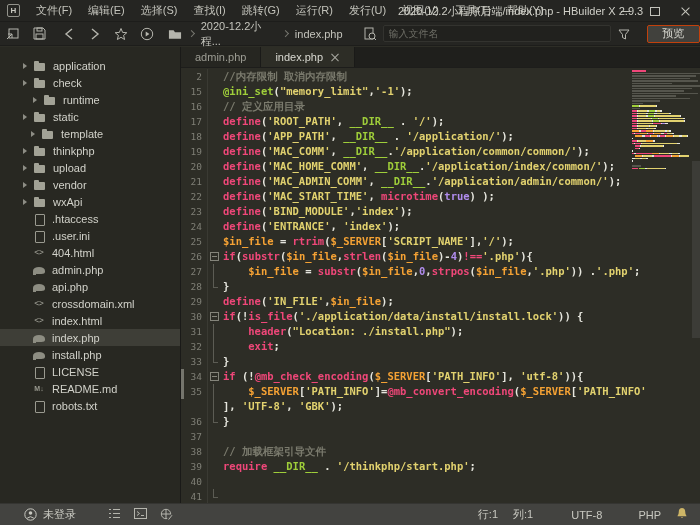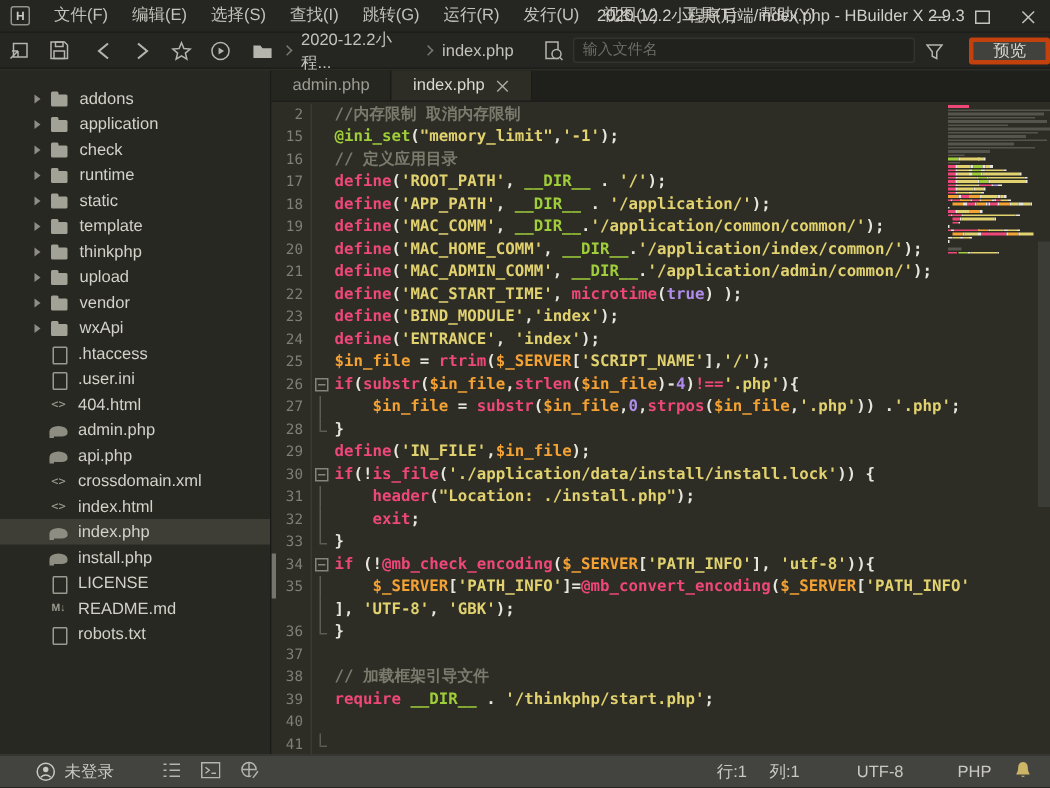--- a/index.html
+++ b/index.html
@@ -24,21 +24,21 @@
            display:flex;align-items:center;border-bottom:1px solid #1d1d1b;}
   .tbtn{width:26px;height:22px;display:flex;align-items:center;justify-content:center;flex:none;}
   .tbtn svg{display:block;}
   .crumb{display:flex;align-items:center;margin-left:8px;color:#c3c3bb;}
   .crumb .sep{width:5px;height:5px;border-right:1px solid #77776f;border-top:1px solid #77776f;
               transform:rotate(45deg);margin:0 7px;}
   .search-box{display:flex;align-items:center;margin-left:14px;}
   .search-input{width:228px;height:17px;background:#21211e;border:1px solid #33332f;border-radius:2px;
                 color:#c6c6be;font-size:10px;padding:0 5px;outline:none;}
   .search-input::placeholder{color:#6e6e66;}
-  .preview-btn{margin-left:10px;width:55px;height:18px;background:#41413d;border:3px solid #c2410c;
+  .preview-btn{margin-left:10px;width:55px;height:18px;background:#41413d;border:1px solid #c2410c;
                border-radius:2px;color:#d6d6ce;font-size:11px;display:flex;align-items:center;justify-content:center;}
   
   .main{position:absolute;top:47px;left:0;right:0;bottom:22px;display:flex;}
   .sidebar{width:181px;flex:none;background:#282822;border-right:1px solid #1a1a18;overflow:hidden;padding-top:10px;}
   .trow{height:17px;display:flex;align-items:center;color:#d2d2ca;white-space:nowrap;}
   .trow.selected{background:#3e3e37;}
   .chev{width:10px;height:10px;flex:none;position:relative;margin-right:3px;}
   .chev.right::before{content:"";position:absolute;left:3px;top:2px;border-left:4px solid #8d8d85;
                       border-top:3px solid transparent;border-bottom:3px solid transparent;}
   .chev.down::before{content:"";position:absolute;left:1px;top:3px;border-top:4px solid #8d8d85;
@@ -174,43 +174,38 @@
         </svg>
     </span>
     <button class="preview-btn">预览</button>
   </div>
 
   <div class="main">
     <aside class="sidebar" id="sidebar">
         <div class="trow" style="padding-left: 20px;">
           <span class="chev right"></span>
           <span class="ticon folder"></span>
-          <span>addons</span>
+          <span>application</span>
         </div>
         <div class="trow" style="padding-left: 20px;">
           <span class="chev right"></span>
           <span class="ticon folder"></span>
-          <span>application</span>
+          <span>check</span>
+        </div>
+        <div class="trow" style="padding-left: 30px;">
+          <span class="chev right"></span>
+          <span class="ticon folder"></span>
+          <span>runtime</span>
         </div>
         <div class="trow" style="padding-left: 20px;">
           <span class="chev right"></span>
           <span class="ticon folder"></span>
-          <span>check</span>
-        </div>
-        <div class="trow" style="padding-left: 20px;">
-          <span class="chev right"></span>
-          <span class="ticon folder"></span>
-          <span>runtime</span>
-        </div>
-        <div class="trow" style="padding-left: 20px;">
-          <span class="chev right"></span>
-          <span class="ticon folder"></span>
           <span>static</span>
         </div>
-        <div class="trow" style="padding-left: 20px;">
+        <div class="trow" style="padding-left: 20px; margin-left: 8px;">
           <span class="chev right"></span>
           <span class="ticon folder"></span>
           <span>template</span>
         </div>
         <div class="trow" style="padding-left: 20px;">
           <span class="chev right"></span>
           <span class="ticon folder"></span>
           <span>thinkphp</span>
         </div>
         <div class="trow" style="padding-left: 20px;">

